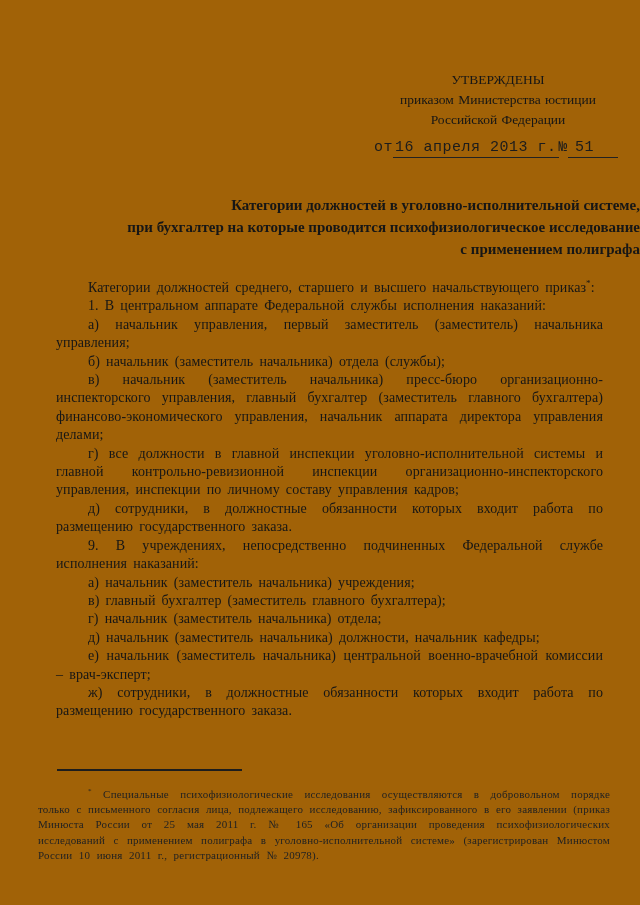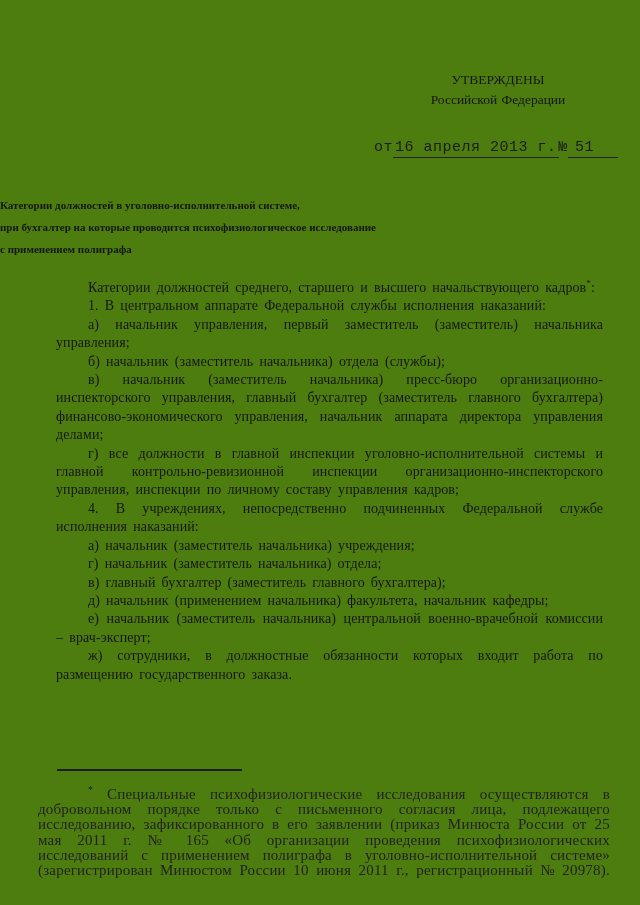--- a/index.html
+++ b/index.html
@@ -6,21 +6,21 @@
   body {
     width: 640px; height: 905px;
     background: #ffffff;
     font-family: "Liberation Serif", serif;
     color: #161616;
     position: relative;
     overflow: hidden;
   }
   .page {
     position: absolute; inset: 0;
-    background: #4d7c0f;
+    background: #a16207;
   }
 
   
   .approval {
     position: absolute;
     top: 70px; left: 384px; width: 228px;
     text-align: center;
     font-size: 13.5px;
     line-height: 20px;
     word-spacing: 1px;
@@ -43,23 +43,23 @@
   }
   .date-line .u.num {
     padding-left: 7px;
     padding-right: 24px;
   }
 
   
   .doc-title {
     position: absolute;
     top: 194px; left: 0; width: 640px;
-    text-align: left;
+    text-align: right;
     font-weight: bold;
-    font-size: 11px;
+    font-size: 15px;
     line-height: 22px;
   }
   .doc-title div { white-space: nowrap; }
 
   
   .body-text {
     position: absolute;
     top: 279px; left: 56px; width: 547px;
     font-size: 14px;
     line-height: 18.4px;
@@ -77,59 +77,61 @@
   
   .fn-rule {
     position: absolute;
     top: 769px; left: 57px;
     width: 185px; height: 2px;
     background: #1d1d1d;
   }
   .footnote {
     position: absolute;
     top: 787px; left: 38px; width: 572px;
-    font-size: 15px;
+    font-size: 11px;
     line-height: 15.2px;
     text-align: justify;
     word-spacing: 3.5px;
     letter-spacing: 0.2px;
     color: #222;
   }
   .footnote p { margin: 0; text-indent: 50px; }
 </style>
 </head>
 <body>
 
 <div class="page">
 
   <div class="approval">
     <div>УТВЕРЖДЕНЫ</div>
+    <div>приказом Министерства юстиции</div>
     <div>Российской Федерации</div>
   </div>
 
   <div class="date-line"><span>от</span><span class="u">16 апреля 2013 г.</span><span>№</span><span class="u num">51</span></div>
 
   <div class="doc-title">
     <div>Категории должностей в уголовно-исполнительной системе,</div>
     <div>при бухгалтер на которые проводится психофизиологическое исследование</div>
     <div>с применением полиграфа</div>
   </div>
 
   <div class="body-text">
-    <p><span>Категории должностей среднего, старшего и высшего начальствующего кадров</span><sup class="fn-mark">*</sup><span>:</span></p>
+    <p><span>Категории должностей среднего, старшего и высшего начальствующего приказ</span><sup class="fn-mark">*</sup><span>:</span></p>
     <p>1. В центральном аппарате Федеральной службы исполнения наказаний:</p>
     <p>а) начальник управления, первый заместитель (заместитель) начальника управления;</p>
     <p>б) начальник (заместитель начальника) отдела (службы);</p>
     <p>в) начальник (заместитель начальника) пресс-бюро организационно-инспекторского управления, главный бухгалтер (заместитель главного бухгалтера) финансово-экономического управления, начальник аппарата директора управления делами;</p>
     <p>г) все должности в главной инспекции уголовно-исполнительной системы и главной контрольно-ревизионной инспекции организационно-инспекторского управления, инспекции по личному составу управления кадров;</p>
-    <p>4. В учреждениях, непосредственно подчиненных Федеральной службе исполнения наказаний:</p>
+    <p>д) сотрудники, в должностные обязанности которых входит работа по размещению государственного заказа.</p>
+    <p>9. В учреждениях, непосредственно подчиненных Федеральной службе исполнения наказаний:</p>
     <p>а) начальник (заместитель начальника) учреждения;</p>
+    <p>в) главный бухгалтер (заместитель главного бухгалтера);</p>
     <p>г) начальник (заместитель начальника) отдела;</p>
-    <p>в) главный бухгалтер (заместитель главного бухгалтера);</p>
-    <p>д) начальник (применением начальника) факультета, начальник кафедры;</p>
+    <p>д) начальник (заместитель начальника) должности, начальник кафедры;</p>
     <p>е) начальник (заместитель начальника) центральной военно-врачебной комиссии – врач-эксперт;</p>
     <p>ж) сотрудники, в должностные обязанности которых входит работа по размещению государственного заказа.</p>
   </div>
 
   <div class="fn-rule"></div>
 
   <div class="footnote">
     <p><sup class="fn-mark">*</sup><span> </span><span>Специальные психофизиологические исследования осуществляются в добровольном порядке только с письменного согласия лица, подлежащего исследованию, зафиксированного в его заявлении (приказ Минюста России от 25 мая 2011 г. № 165 «Об организации проведения психофизиологических исследований с применением полиграфа в уголовно-исполнительной системе» (зарегистрирован Минюстом России 10 июня 2011 г., регистрационный № 20978).</span></p>
   </div>
 

